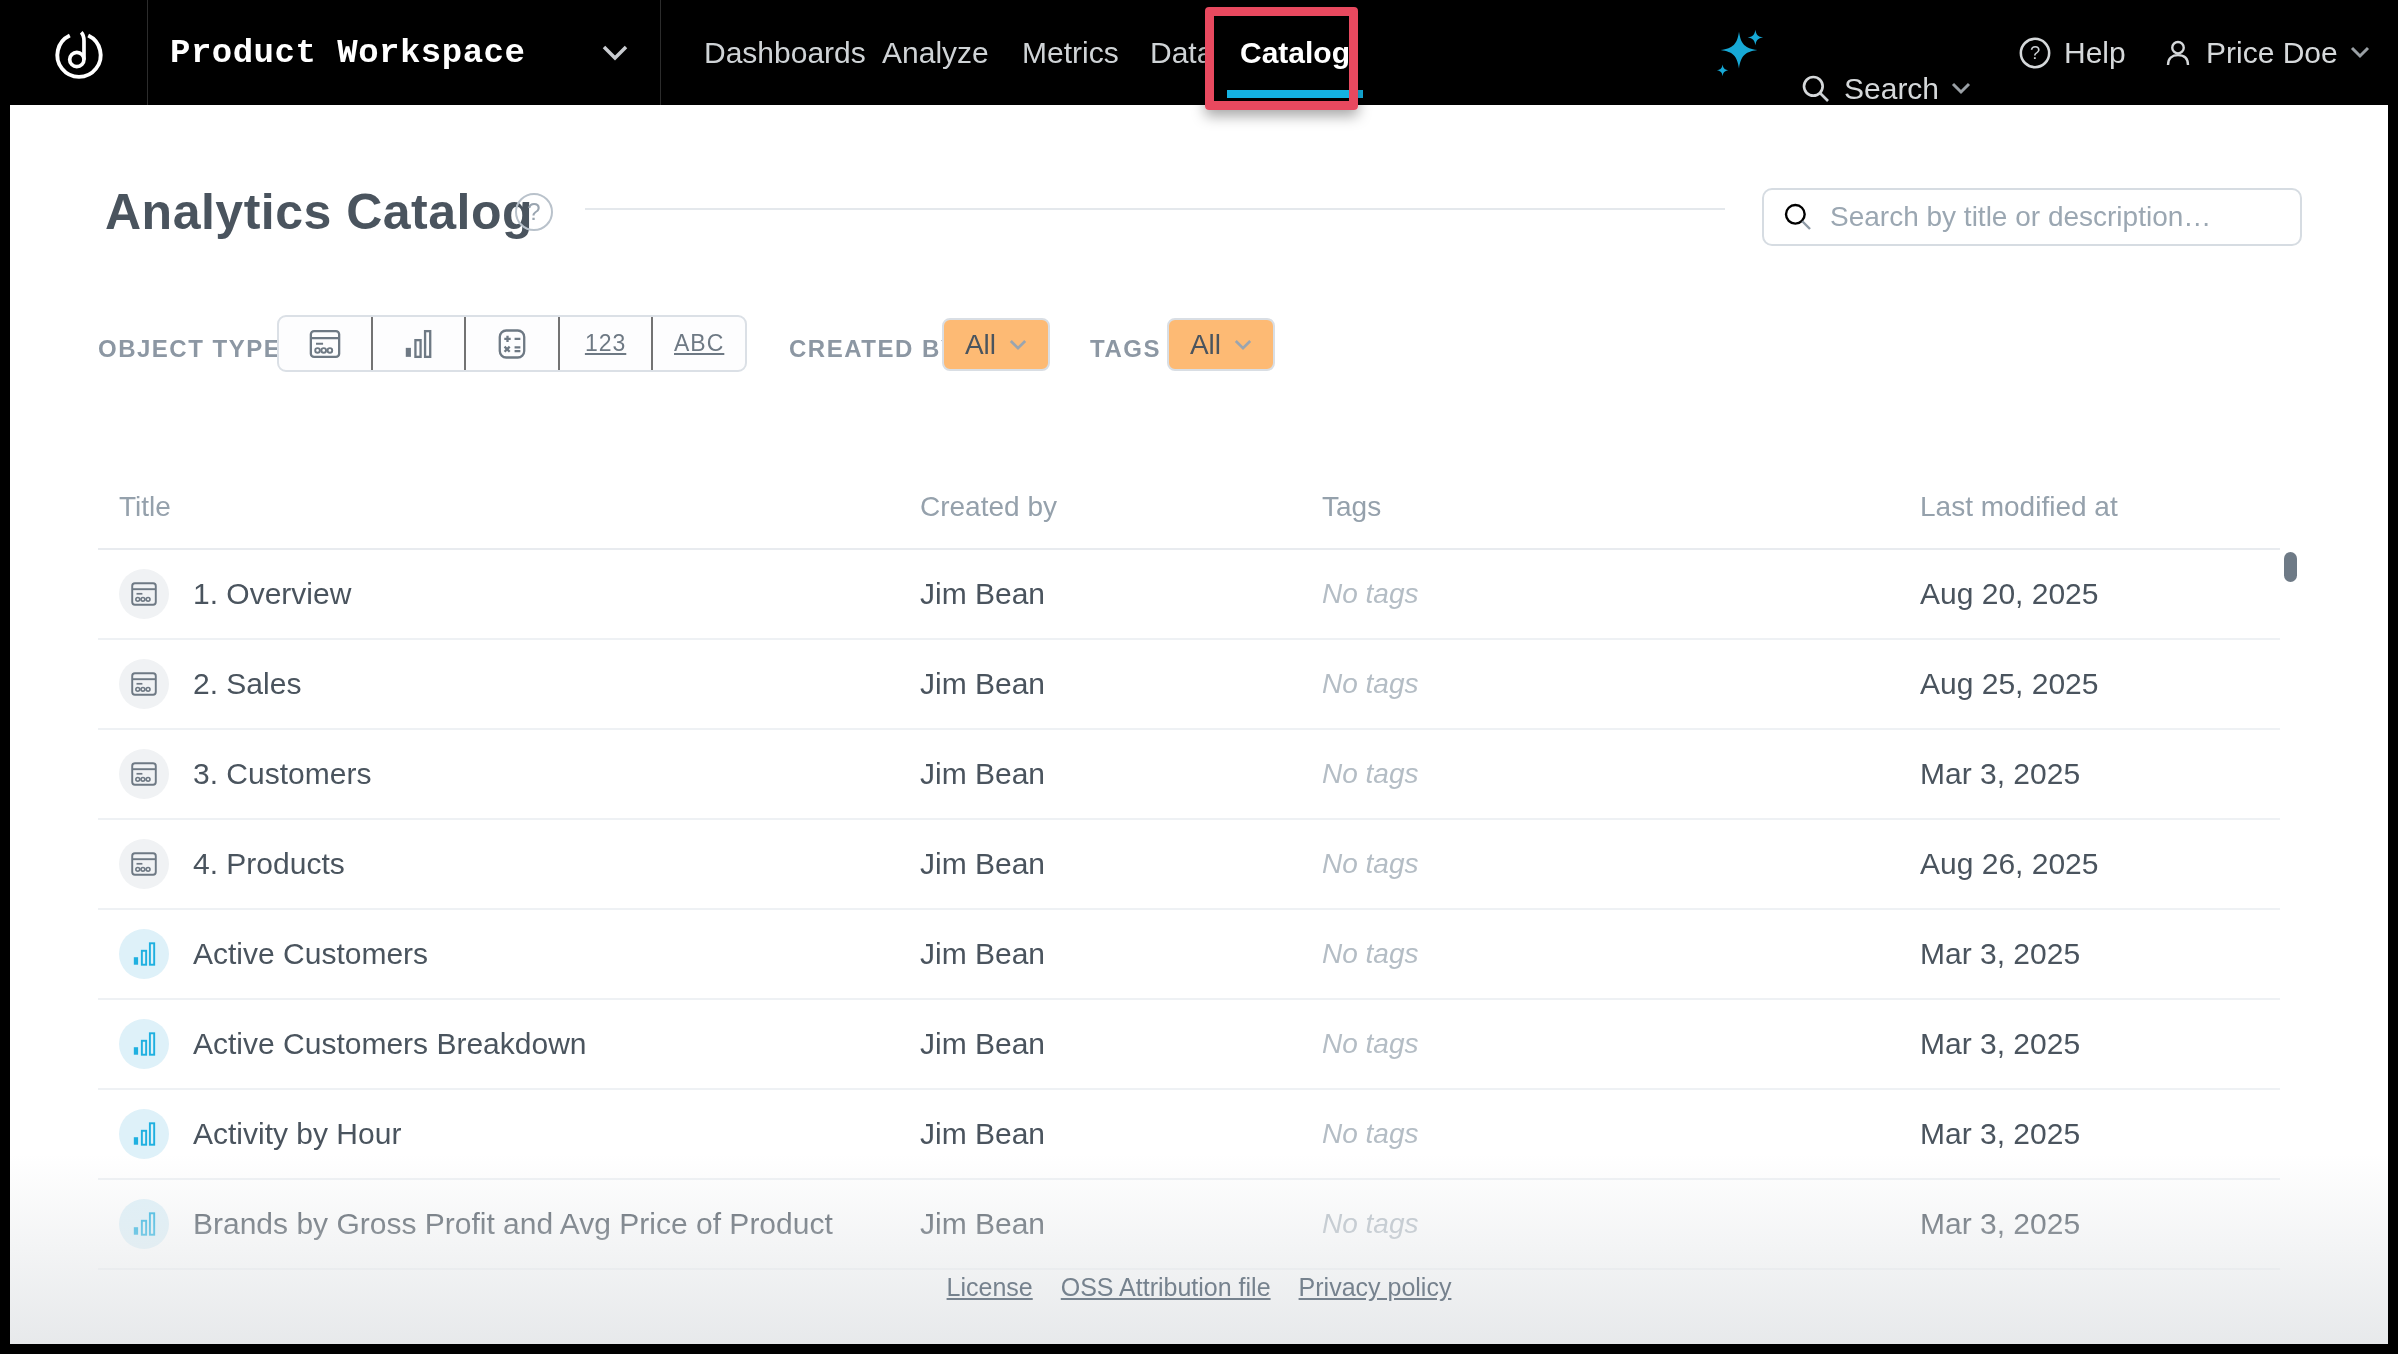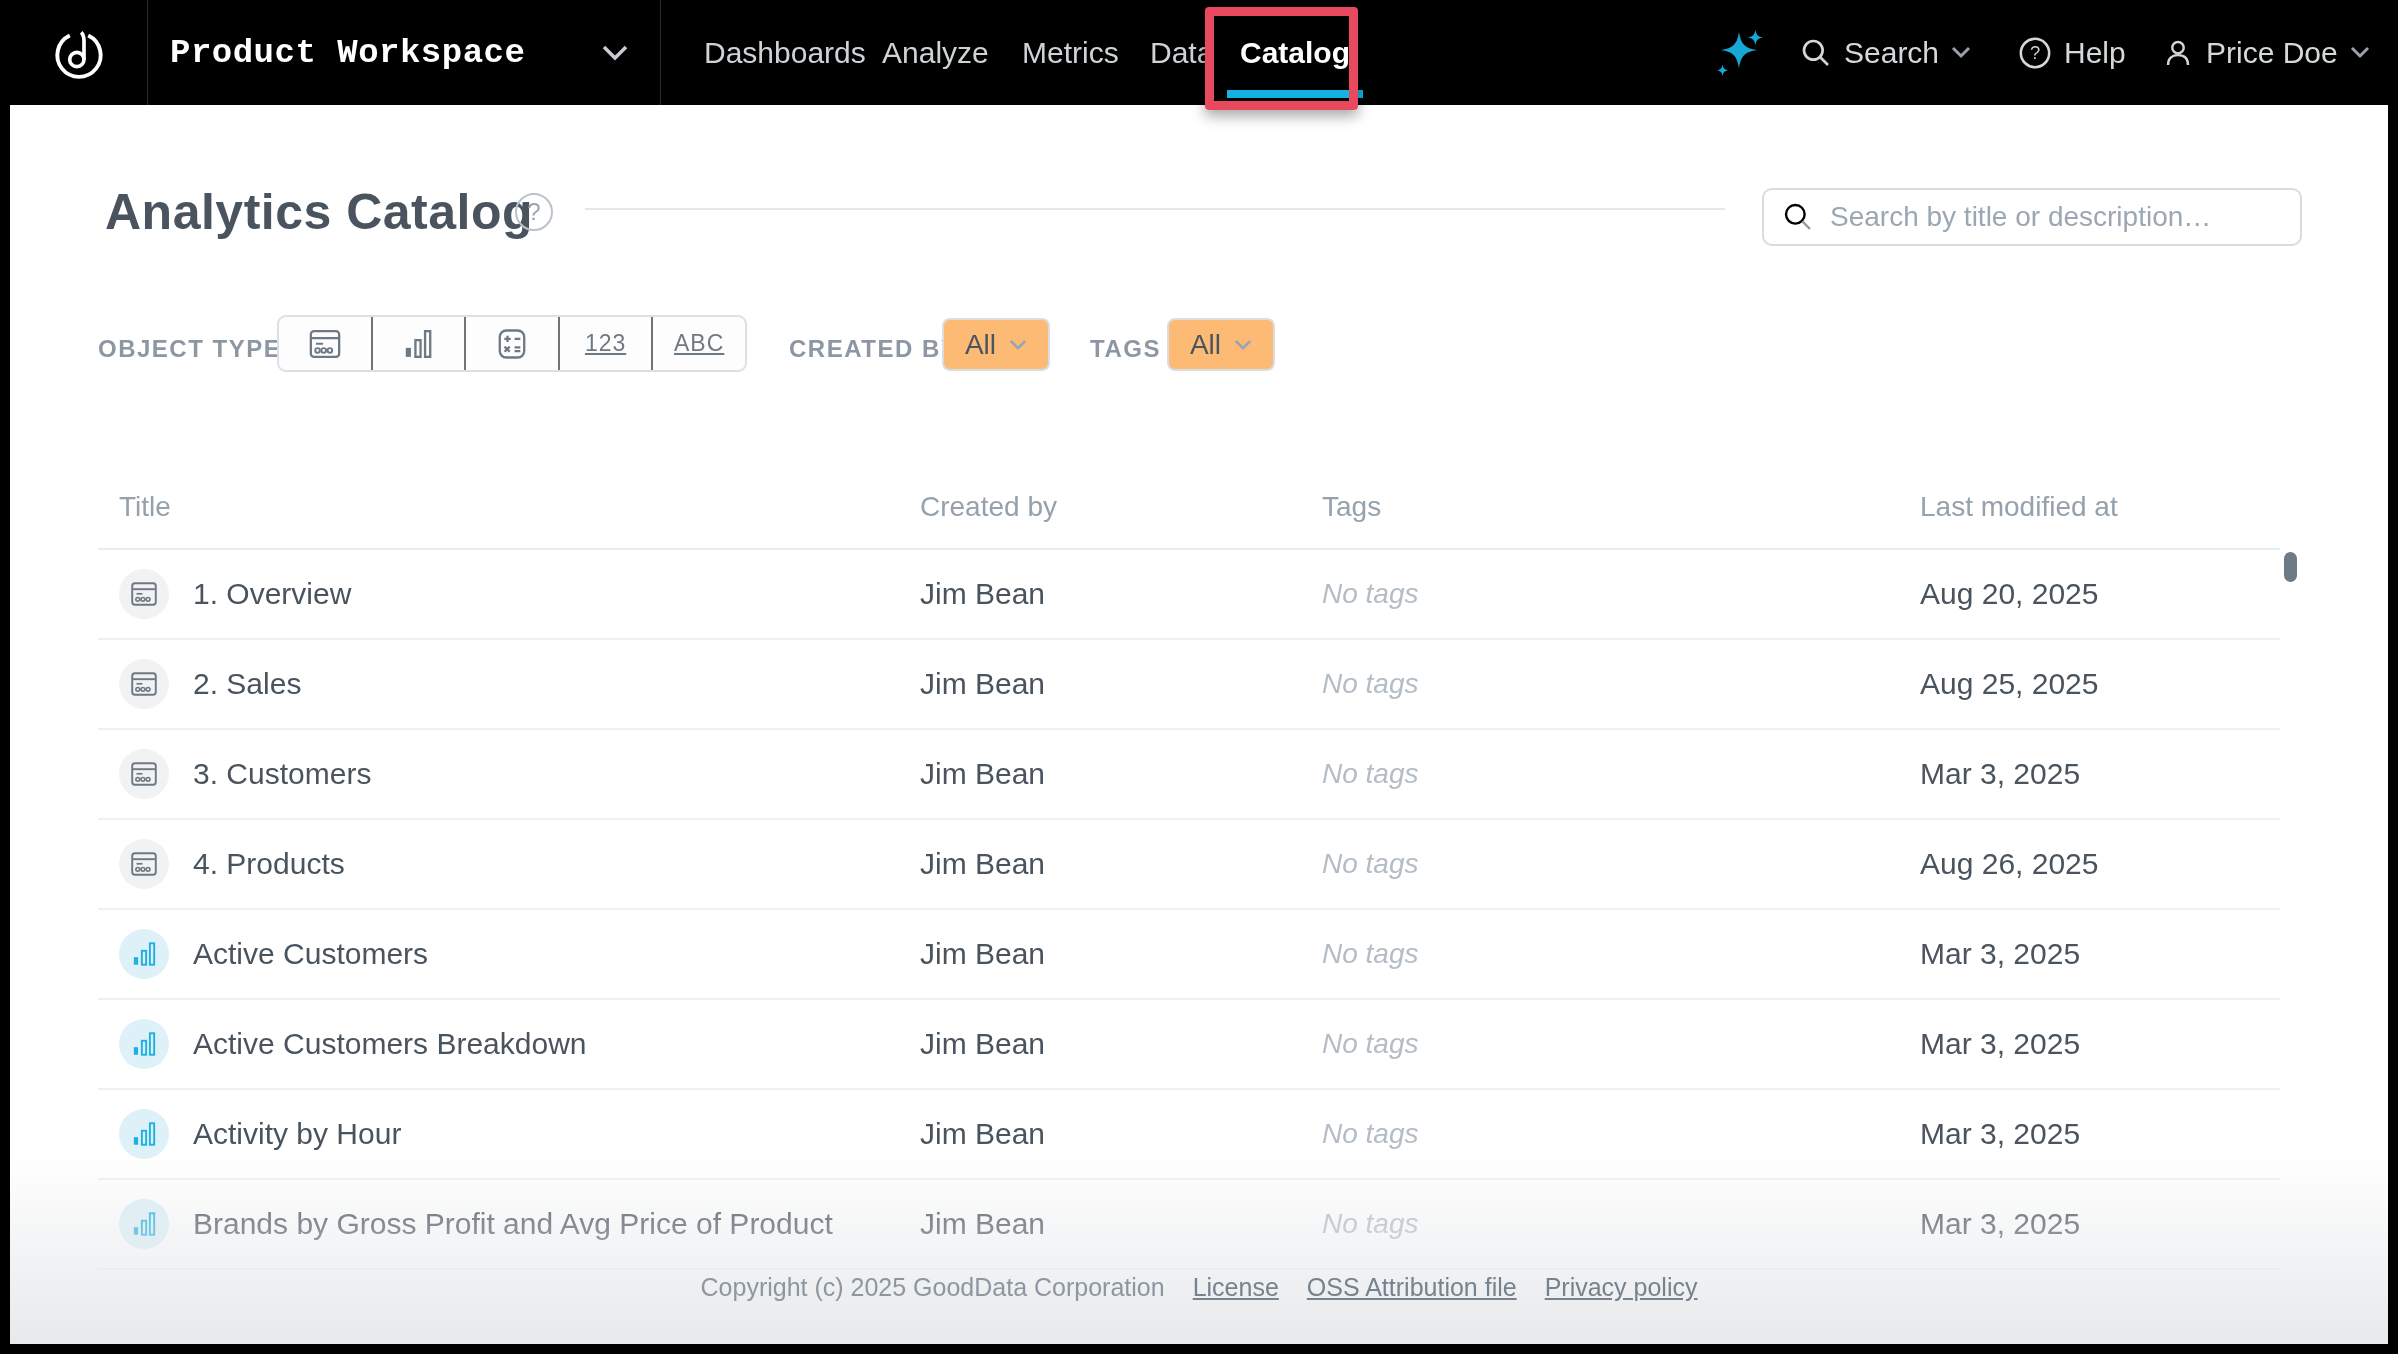--- a/index.html
+++ b/index.html
@@ -124,21 +124,21 @@
     <div class="nav-item active" style="left:1217px; width:136px;">Catalog</div>
 
     <div class="nav-right" style="left:1700px;">
       <svg width="58" height="54" viewBox="0 0 60 56">
         <path d="M30 6 C32 19 36 23 49 25 C36 27 32 31 30 44 C28 31 24 27 11 25 C24 23 28 19 30 6 Z" fill="#17a9d6"></path>
         <path d="M47 4 C47.9 9.5 49.5 11.1 55 12 C49.5 12.9 47.9 14.5 47 20 C46.1 14.5 44.5 12.9 39 12 C44.5 11.1 46.1 9.5 47 4 Z" fill="#17a9d6"></path>
         <path d="M13 40 C13.7 44 14.9 45.2 19 46 C14.9 46.8 13.7 48 13 52 C12.3 48 11.1 46.8 7 46 C11.1 45.2 12.3 44 13 40 Z" fill="#17a9d6"></path>
       </svg>
     </div>
 
-    <div class="nav-right" style="left:1790px;">
+    <div class="nav-right" style="left:1790px;margin-top:36px;">
       <svg width="32" height="32" viewBox="0 0 24 24">
         <circle cx="10" cy="10" r="7" class="icon-stroke" stroke="#cdd1d5" stroke-width="2"></circle>
         <line x1="15.2" y1="15.2" x2="21" y2="21" stroke="#cdd1d5" stroke-width="2"></line>
       </svg>
       <span>Search</span>
       <svg width="20" height="13" viewBox="0 0 20 13">
         <polyline points="2,2 10,10 18,2" stroke="#9aa0a5" stroke-width="3" fill="none"></polyline>
       </svg>
     </div>
 
@@ -353,20 +353,19 @@
           <span class="cell c-tags">No tags</span>
           <span class="cell c-modified">Mar 3, 2025</span>
         </div>
       </div>
 
     <div class="scroll-thumb"></div>
 
     <div class="bottom-fade"></div>
 
     <div class="footer">
-      <span>Copyright (c) 2025 GoodData Corporation</span>
       <a>License</a>
       <a>OSS Attribution file</a>
       <a>Privacy policy</a>
     </div>
 
   </div>
 </div>
 
 </body></html>

